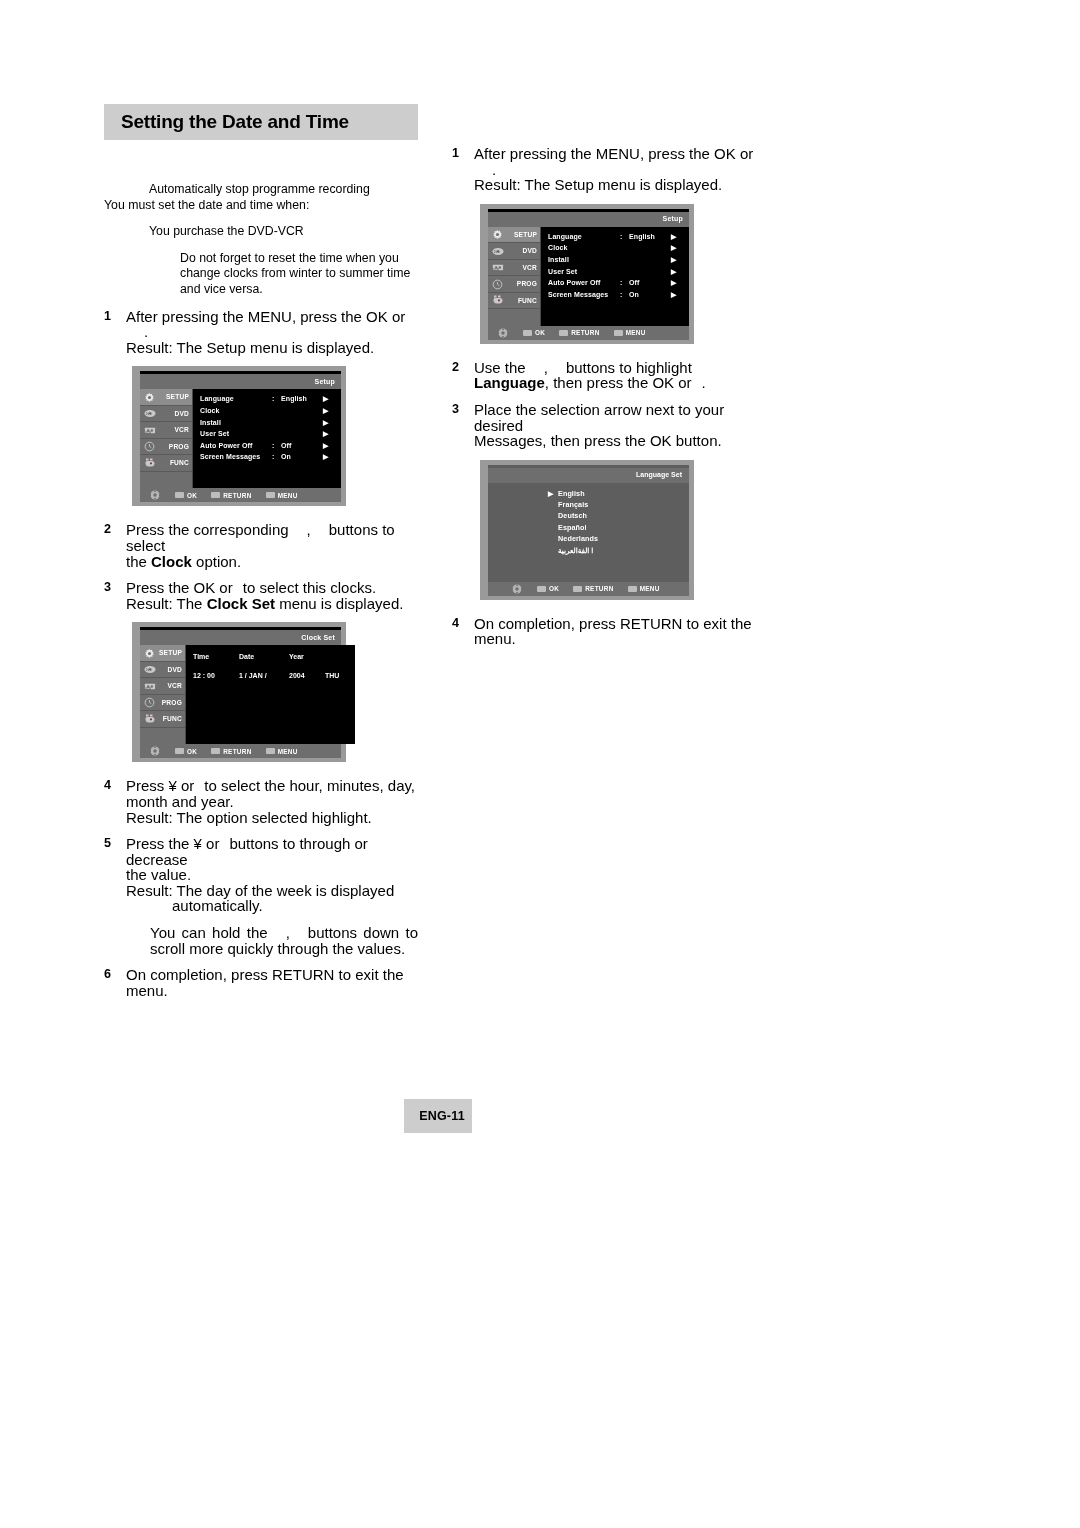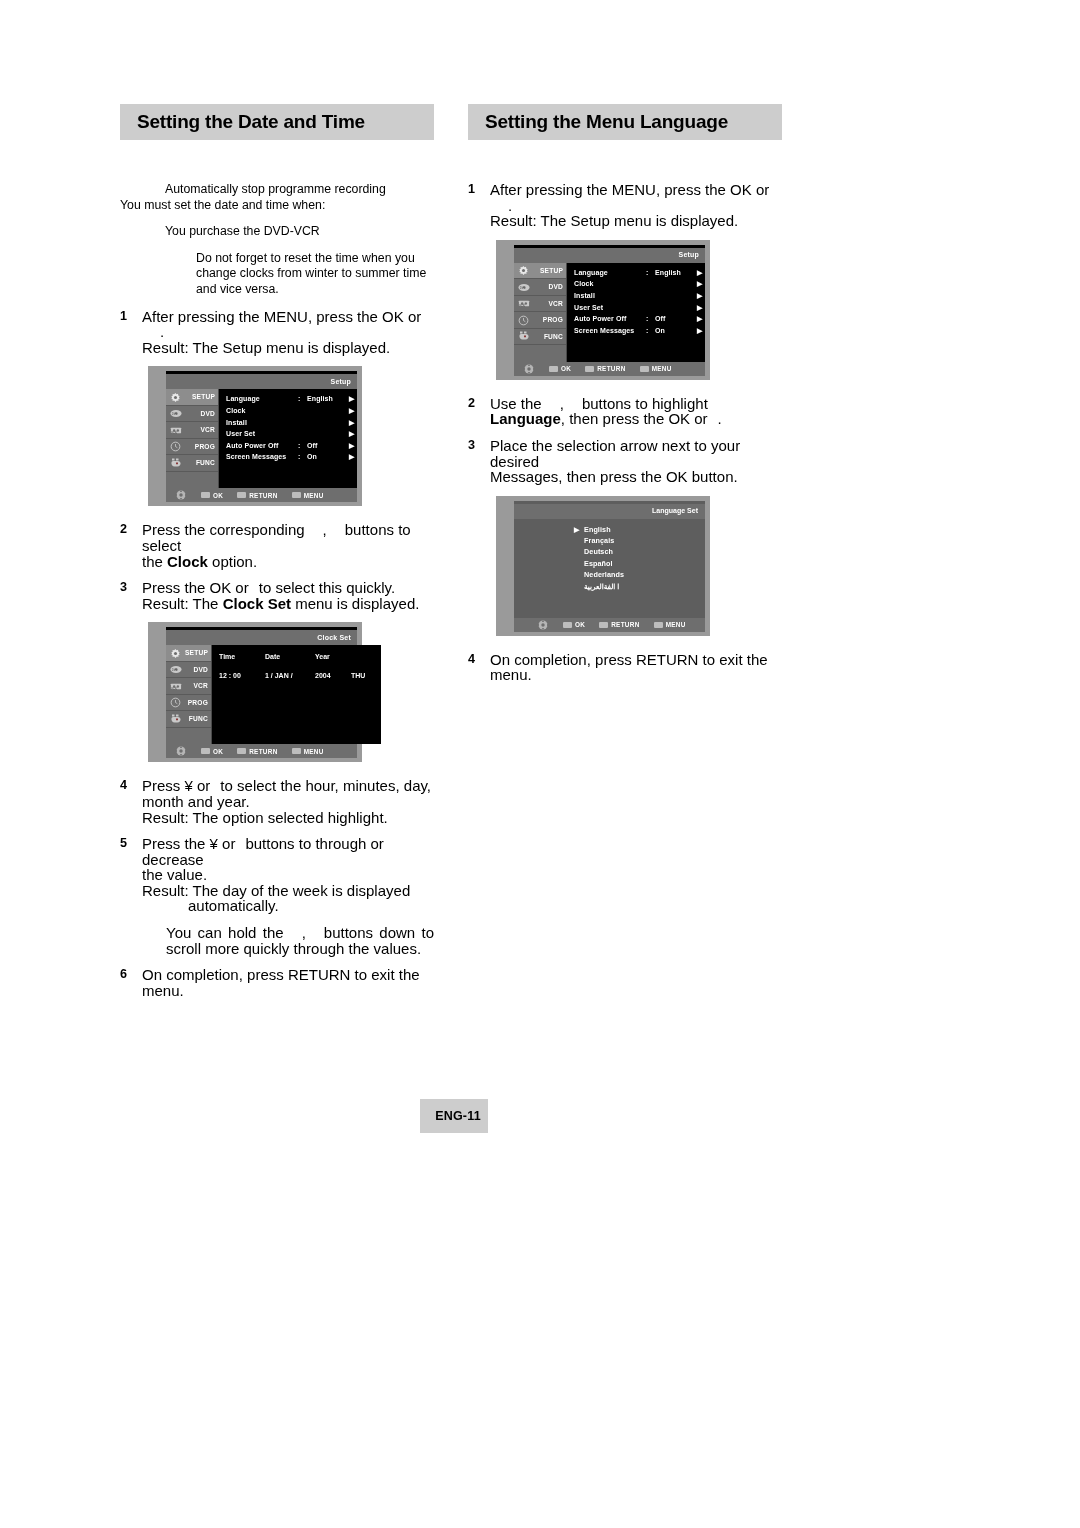--- a/index.html
+++ b/index.html
@@ -4,21 +4,21 @@
 <style>
   html,body{margin:0;padding:0;}
   body{
     width:1080px;height:1528px;
     background:#ffffff;
     font-family:"Liberation Sans", sans-serif;
     color:#000;
     position:relative;
     overflow:hidden;
   }
-  .page{position:absolute;left:0;top:0;width:880px;height:1528px;margin-left:16px;}
+  .page{position:absolute;left:0;top:0;width:880px;height:1528px;}
 
   
   .col{position:absolute;top:104px;width:314px;}
   .col-left{left:104px;}
   .col-right{left:452px;}
 
   
   .headbar{
     background:#cdcdcd;
     height:36px;
@@ -53,21 +53,21 @@
   }
   .step .txt{flex:1;font-size:15px;line-height:15.6px;}
   b{font-weight:bold;}
   .gap{display:inline-block;width:18px;}
   .gap-s{display:inline-block;width:10px;}
 
   
   .screen{
     width:214px;height:140px;
     background:#9a9a9a;
-    padding:5px 5px 4px 18px;
+    padding:5px 5px 4px 8px;
     box-sizing:border-box;
     margin:4px 0 16px 28px;
     position:relative;
   }
   .screen-inner{
     width:100%;height:100%;
     background:#000;
     position:relative;
     display:flex;flex-direction:column;
   }
@@ -336,21 +336,21 @@
           <span>Press the corresponding</span><span class="gap"></span><span>,</span><span class="gap"></span><span>buttons to select</span><br>
           <span>the</span>
           <b>Clock</b>
           <span>option.</span>
         </div>
       </div>
 
       <div class="step">
         <div class="num">3</div>
         <div class="txt">
-          <span>Press the OK or</span><span class="gap-s"></span><span>to select this quickly.</span><br>
+          <span>Press the OK or</span><span class="gap-s"></span><span>to select this clocks.</span><br>
           <span class="u">Result:</span>
           <span>The</span>
           <b>Clock Set</b>
           <span>menu is displayed.</span>
         </div>
       </div>
 
       <div class="screen">
         <div class="screen-inner">
           <div class="scr-topline"></div>
@@ -478,23 +478,20 @@
         <div class="txt">
           <span>On completion, press RETURN to exit the menu.</span>
         </div>
       </div>
 
     </div>
   </div>
 
   <div class="col col-right">
 
-    <div class="headbar">
-      <span class="htitle">Setting the Menu Language</span>
-    </div>
 
     <div class="body">
 
       <div class="step">
         <div class="num">1</div>
         <div class="txt">
           <span>After pressing the MENU, press the OK or</span><span class="gap"></span><span>.</span><br>
           <span class="u">Result:</span>
           <span>The Setup menu is displayed.</span>
         </div>

